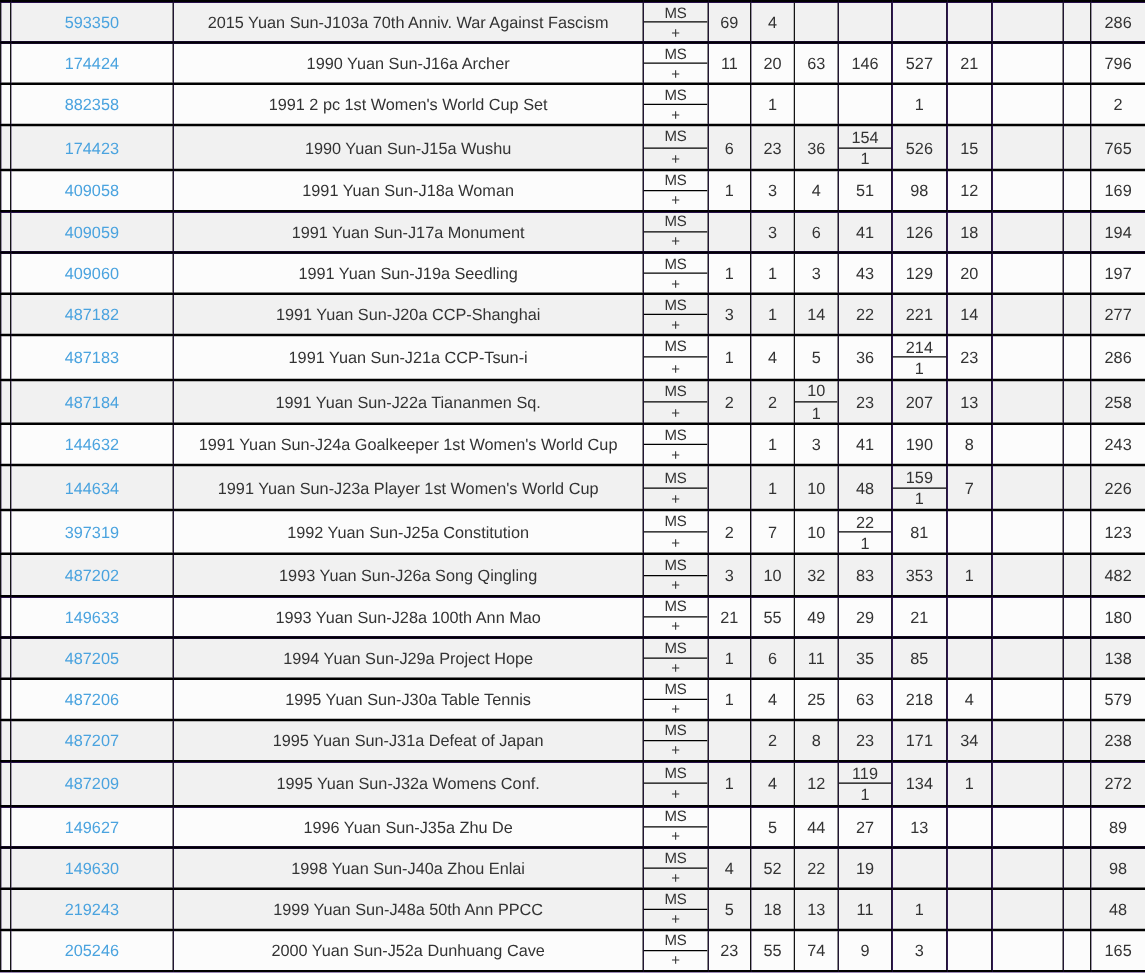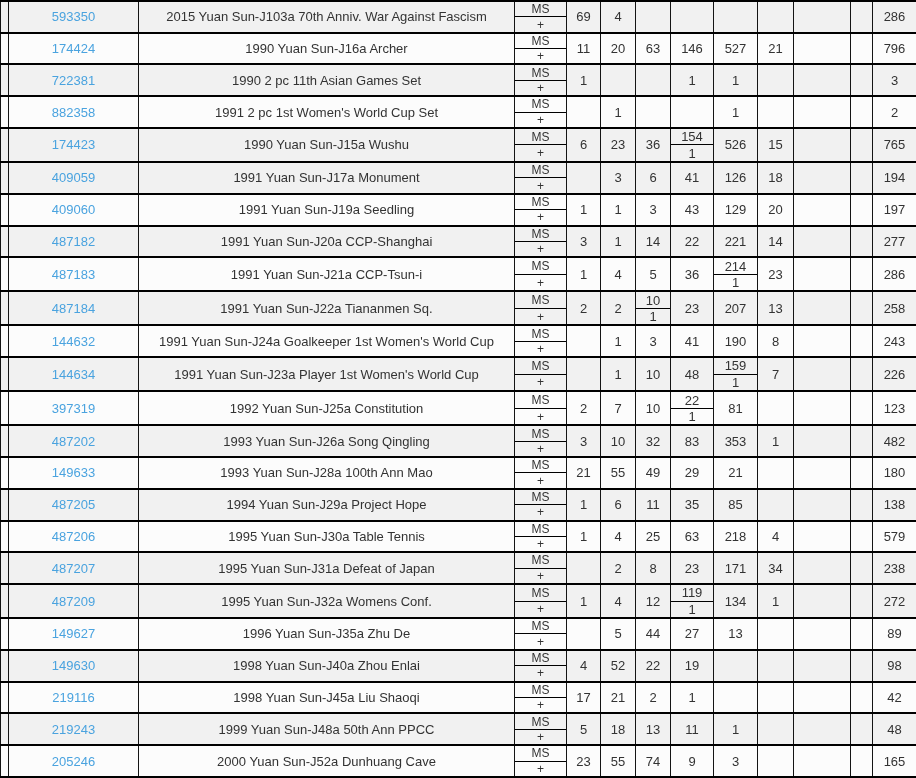--- a/index.html
+++ b/index.html
@@ -115,40 +115,20 @@
           <td>11</td>
           <td>20</td>
           <td>63</td>
           <td>146</td>
           <td>527</td>
           <td>21</td>
           <td></td>
           <td></td>
           <td>796</td>
         </tr>
-        <tr class="row-odd">
-          <td></td>
-          <td><a class="id-link">722381</a></td>
-          <td class="desc">1990 2 pc 11th Asian Games Set</td>
-          <td>
-            <div class="stack ms-cell">
-              <div class="half top">MS</div>
-              <div class="half bottom">+</div>
-            </div>
-          </td>
-          <td>1</td>
-          <td></td>
-          <td></td>
-          <td>1</td>
-          <td>1</td>
-          <td></td>
-          <td></td>
-          <td></td>
-          <td>3</td>
-        </tr>
         <tr class="row-even">
           <td></td>
           <td><a class="id-link">882358</a></td>
           <td class="desc">1991 2 pc 1st Women's World Cup Set</td>
           <td>
             <div class="stack ms-cell">
               <div class="half top">MS</div>
               <div class="half bottom">+</div>
             </div>
           </td>
@@ -179,20 +159,40 @@
             <div class="stack">
               <div class="half top">154</div>
               <div class="half bottom">1</div>
             </div>
           </td>
           <td>526</td>
           <td>15</td>
           <td></td>
           <td></td>
           <td>765</td>
+        </tr>
+        <tr class="row-even">
+          <td></td>
+          <td><a class="id-link">409058</a></td>
+          <td class="desc">1991 Yuan Sun-J18a Woman</td>
+          <td>
+            <div class="stack ms-cell">
+              <div class="half top">MS</div>
+              <div class="half bottom">+</div>
+            </div>
+          </td>
+          <td>1</td>
+          <td>3</td>
+          <td>4</td>
+          <td>51</td>
+          <td>98</td>
+          <td>12</td>
+          <td></td>
+          <td></td>
+          <td>169</td>
         </tr>
         <tr class="row-odd">
           <td></td>
           <td><a class="id-link">409059</a></td>
           <td class="desc">1991 Yuan Sun-J17a Monument</td>
           <td>
             <div class="stack ms-cell">
               <div class="half top">MS</div>
               <div class="half bottom">+</div>
             </div>
@@ -524,40 +524,20 @@
           </td>
           <td>4</td>
           <td>52</td>
           <td>22</td>
           <td>19</td>
           <td></td>
           <td></td>
           <td></td>
           <td></td>
           <td>98</td>
-        </tr>
-        <tr class="row-even">
-          <td></td>
-          <td><a class="id-link">219116</a></td>
-          <td class="desc">1998 Yuan Sun-J45a Liu Shaoqi</td>
-          <td>
-            <div class="stack ms-cell">
-              <div class="half top">MS</div>
-              <div class="half bottom">+</div>
-            </div>
-          </td>
-          <td>17</td>
-          <td>21</td>
-          <td>2</td>
-          <td>1</td>
-          <td></td>
-          <td></td>
-          <td></td>
-          <td></td>
-          <td>42</td>
         </tr>
         <tr class="row-odd">
           <td></td>
           <td><a class="id-link">219243</a></td>
           <td class="desc">1999 Yuan Sun-J48a 50th Ann PPCC</td>
           <td>
             <div class="stack ms-cell">
               <div class="half top">MS</div>
               <div class="half bottom">+</div>
             </div>

